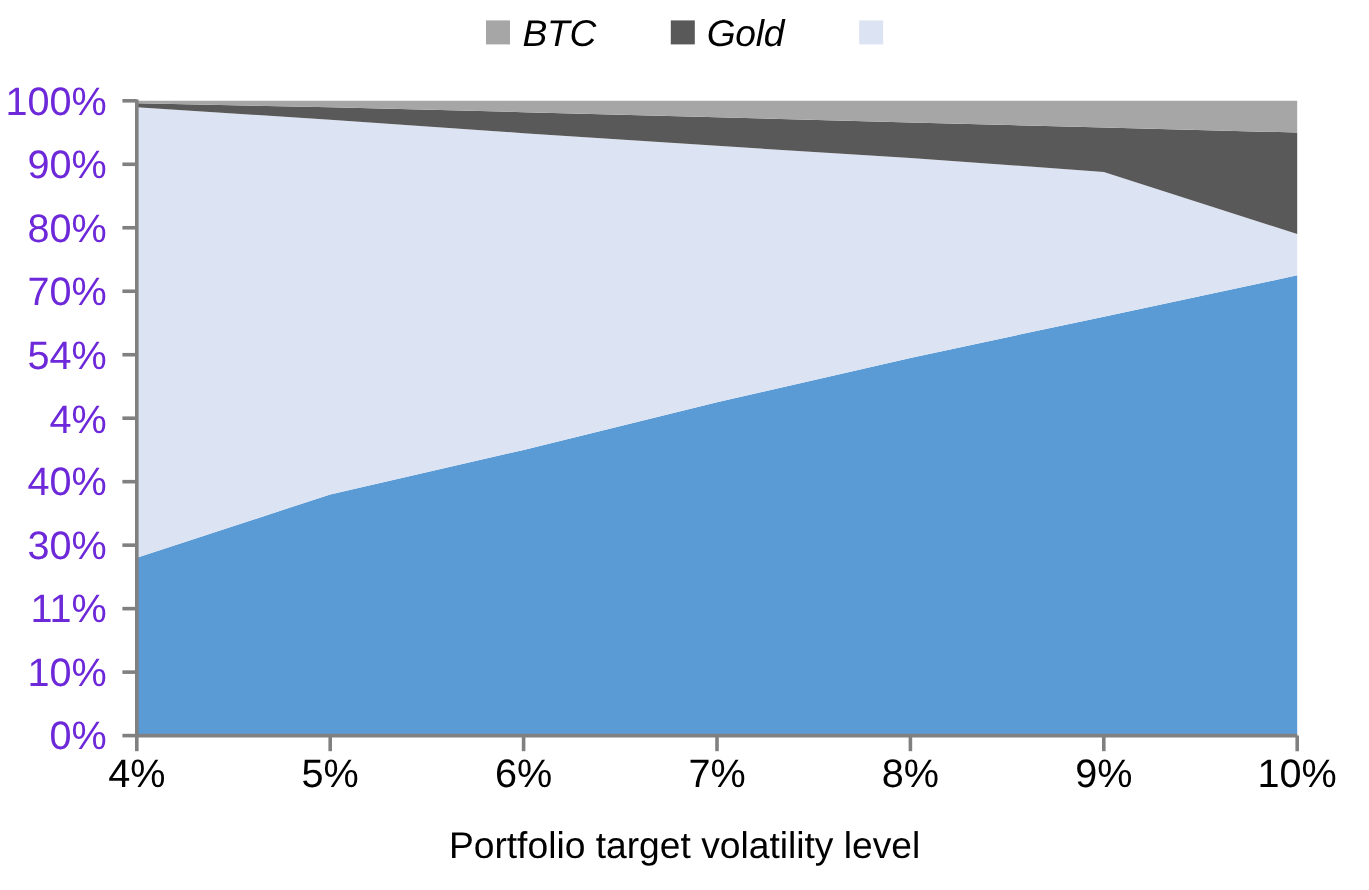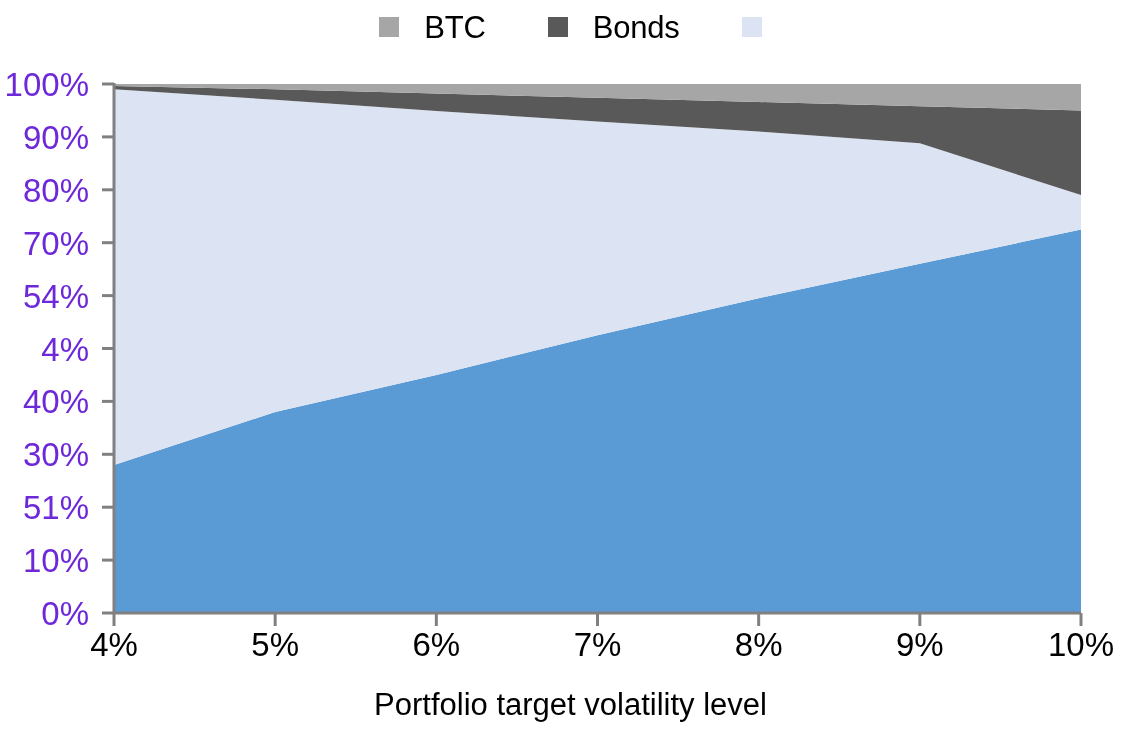--- a/index.html
+++ b/index.html
@@ -17,21 +17,21 @@
   .legend{
     position:absolute;
     left:0;top:8px;
     width:1141px;
     display:flex;
     justify-content:center;
     align-items:center;
     gap:62px;
     height:38px;
   }
-  .legend-item{display:flex;align-items:center;gap:25px;}
+  .legend-item{display:flex;align-items:center;gap:10px;font-style:italic;}
   .legend-swatch{
     width:20px;height:20px;display:block;flex:0 0 auto;
   }
   .legend-label{
     font-size:31px;
     line-height:31px;
     color:#000000;
     white-space:nowrap;
     letter-spacing:-0.2px;
   }
@@ -83,21 +83,21 @@
 
 <div id="chart-root">
 
   <div class="legend">
     <div class="legend-item">
       <span class="legend-swatch" style="background: rgb(166, 166, 166);"></span>
       <span class="legend-label">BTC</span>
     </div>
     <div class="legend-item">
       <span class="legend-swatch" style="background: rgb(89, 89, 89);"></span>
-      <span class="legend-label">Bonds</span>
+      <span class="legend-label">Gold</span>
     </div>
     <div class="legend-item">
       <span class="legend-swatch" style="background: rgb(220, 227, 242);"></span>
     </div>
   </div>
 
   <div class="plot-wrap">
     <svg class="plot" id="plot-svg" width="1141" height="742">
         <path d="M 114 613 L 114 613 L 275.16666666666663 613 L 436.3333333333333 613 L 597.5 613 L 758.6666666666666 613 L 919.8333333333334 613 L 1081 613 L 1081 229.47500000000002 L 919.8333333333334 263.85999999999996 L 758.6666666666666 298.245 L 597.5 335.275 L 436.3333333333333 374.95 L 275.16666666666663 411.98 L 114 464.88 Z" fill="#5b9bd5" stroke="none"></path>
         <path d="M 114 464.88 L 114 464.88 L 275.16666666666663 411.98 L 436.3333333333333 374.95 L 597.5 335.275 L 758.6666666666666 298.245 L 919.8333333333334 263.85999999999996 L 1081 229.47500000000002 L 1081 195.08999999999997 L 919.8333333333334 143.248 L 758.6666666666666 131.60999999999996 L 597.5 121.55899999999997 L 436.3333333333333 110.97899999999998 L 275.16666666666663 99.87 L 114 89.28999999999996 Z" fill="#dce3f2" stroke="none"></path>
@@ -145,21 +145,21 @@
       <div class="ytick" style="top: 348.5px;">
         <span>4%</span>
       </div>
       <div class="ytick" style="top: 401.4px;">
         <span>40%</span>
       </div>
       <div class="ytick" style="top: 454.3px;">
         <span>30%</span>
       </div>
       <div class="ytick" style="top: 507.2px;">
-        <span>51%</span>
+        <span>11%</span>
       </div>
       <div class="ytick" style="top: 560.1px;">
         <span>10%</span>
       </div>
       <div class="ytick" style="top: 613px;">
         <span>0%</span>
       </div>
     </div>
   <div id="xlabels">
       <div class="xtick" style="left: 114px;">

